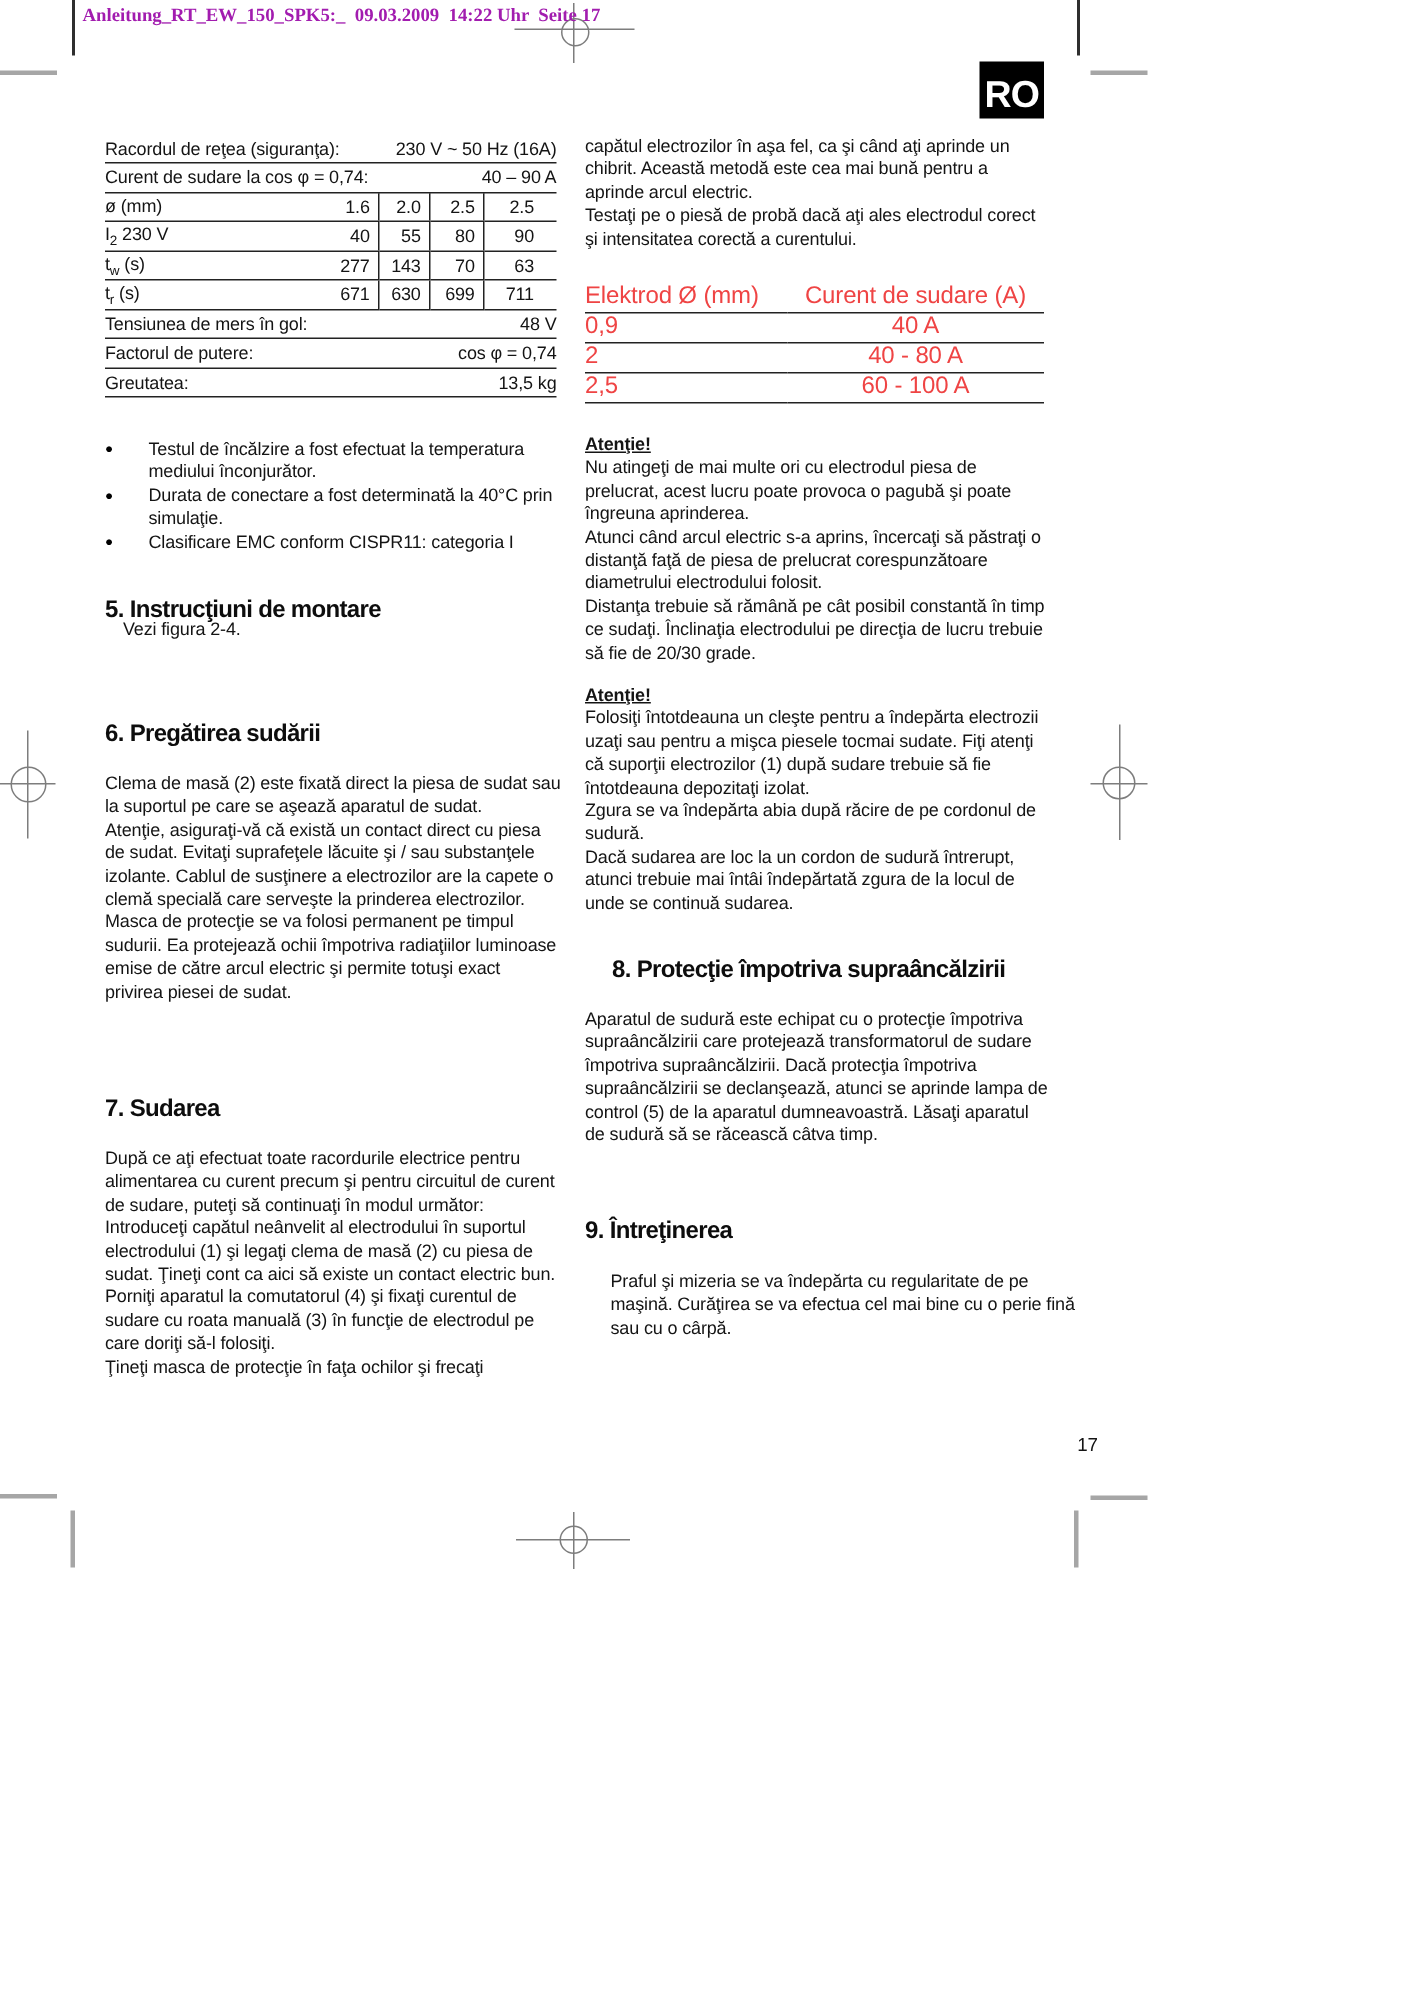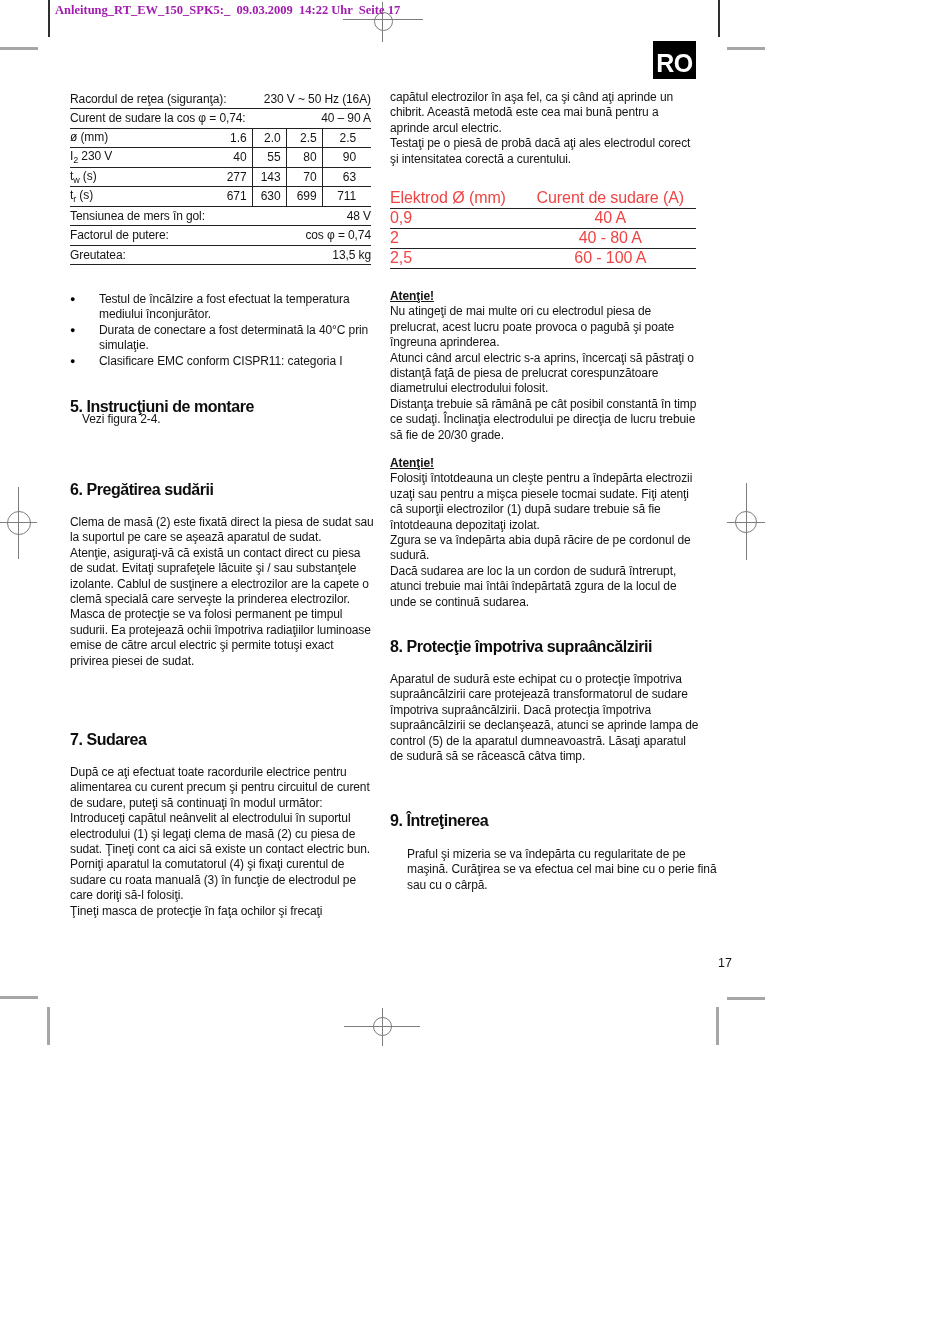--- a/index.html
+++ b/index.html
@@ -235,21 +235,21 @@
 Distanţa trebuie să rămână pe cât posibil constantă în timp ce sudaţi. Înclinaţia electrodului pe direcţia de lucru trebuie să fie de 20/30 grade.</div>
   </div>
 
   <div class="abs" style="left:390px;top:456px;width:310px;">
     <div class="body-text att-title">Atenţie!</div>
     <div class="body-text">Folosiţi întotdeauna un cleşte pentru a îndepărta electrozii uzaţi sau pentru a mişca piesele tocmai sudate. Fiţi atenţi că suporţii electrozilor (1) după sudare trebuie să fie întotdeauna depozitaţi izolat.
 Zgura se va îndepărta abia după răcire de pe cordonul de sudură.
 Dacă sudarea are loc la un cordon de sudură întrerupt, atunci trebuie mai întâi îndepărtată zgura de la locul de unde se continuă sudarea.</div>
   </div>
 
-  <div class="abs sec-title" style="left:390px;top:638px;">8. Protecţie împotriva supraâncălzirii</div>
+  <div class="abs sec-title" style="left:408px;top:638px;">8. Protecţie împotriva supraâncălzirii</div>
   <div class="abs body-text" style="left:390px;top:672px;width:310px;">Aparatul de sudură este echipat cu o protecţie împotriva supraâncălzirii care protejează transformatorul de sudare împotriva supraâncălzirii. Dacă protecţia împotriva supraâncălzirii se declanşează, atunci se aprinde lampa de control (5) de la aparatul dumneavoastră. Lăsaţi aparatul de sudură să se răcească câtva timp.</div>
 
   <div class="abs sec-title" style="left:390px;top:812px;">9. Întreţinerea</div>
   <div class="abs body-text" style="left:390px;top:847px;width:310px;margin-left:17px;">Praful şi mizeria se va îndepărta cu regularitate de pe maşină. Curăţirea se va efectua cel mai bine cu o perie fină sau cu o cârpă.</div>
 
   <div class="abs page-number" style="left:692px;top:956px;">17</div>
 
 </div>
 
 </body></html>

